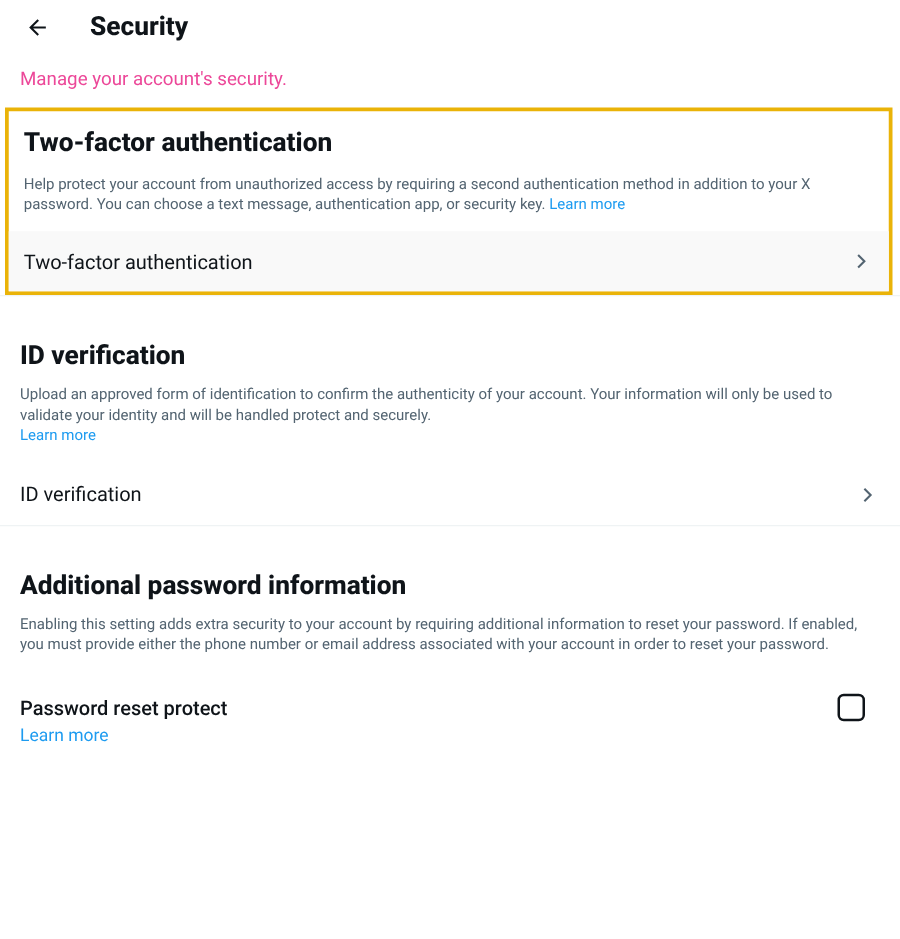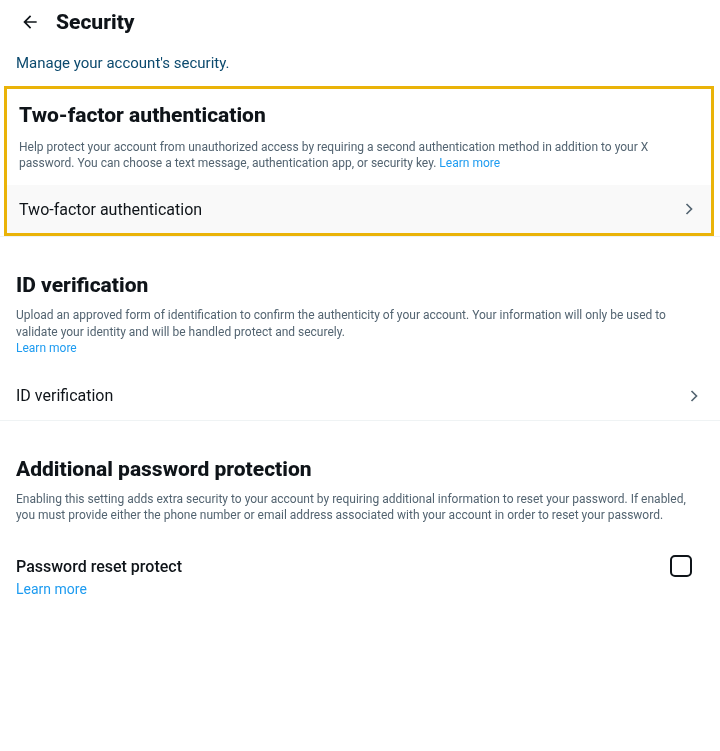--- a/index.html
+++ b/index.html
@@ -8,39 +8,39 @@
       background: #ffffff;
       color: #0f1419;
       width: 720px;
       height: 751px;
       overflow: hidden;
     }
     .header {
       display: flex;
       align-items: center;
       padding: 10px 28px 6px 20px;
-      gap: 16px;
+      gap: 32px;
     }
     .back-icon {
       width: 20px;
       height: 20px;
       display: flex;
       align-items: center;
       justify-content: center;
       cursor: pointer;
     }
     .page-title {
       font-size: 21px;
       font-weight: 800;
       color: #0f1419;
     }
     .subtitle {
       padding: 14px 16px 10px 16px;
       font-size: 15px;
-      color: #0c4a6e;
+      color: #ec4899;
     }
     .highlight-box {
       border: 3px solid #eab308;
       margin: 4px 6px 0 4px;
       padding: 0;
     }
     .section {
       padding: 12px 16px 0 16px;
     }
     .section-title {
@@ -174,21 +174,21 @@
     <svg viewBox="0 0 24 24" width="20" height="20" fill="none" stroke="#536471" stroke-width="2">
         <polyline points="9 18 15 12 9 6"></polyline>
       </svg>
   </span>
 </div>
 
 <div class="divider"></div>
 
 <div class="spacer-top"></div>
 <div class="section">
-  <h2 class="section-title">Additional password protection</h2>
+  <h2 class="section-title">Additional password information</h2>
   <p class="section-desc">Enabling this setting adds extra security to your account by requiring additional information to reset your password. If enabled, you must provide either the phone number or email address associated with your account in order to reset your password.</p>
 </div>
 <div style="height:18px"></div>
 <div class="checkbox-row">
   <span class="checkbox-label">Password reset protect</span>
   <div class="checkbox"></div>
 </div>
 <div class="learn-more-standalone">Learn more</div>
 
 </body></html>

